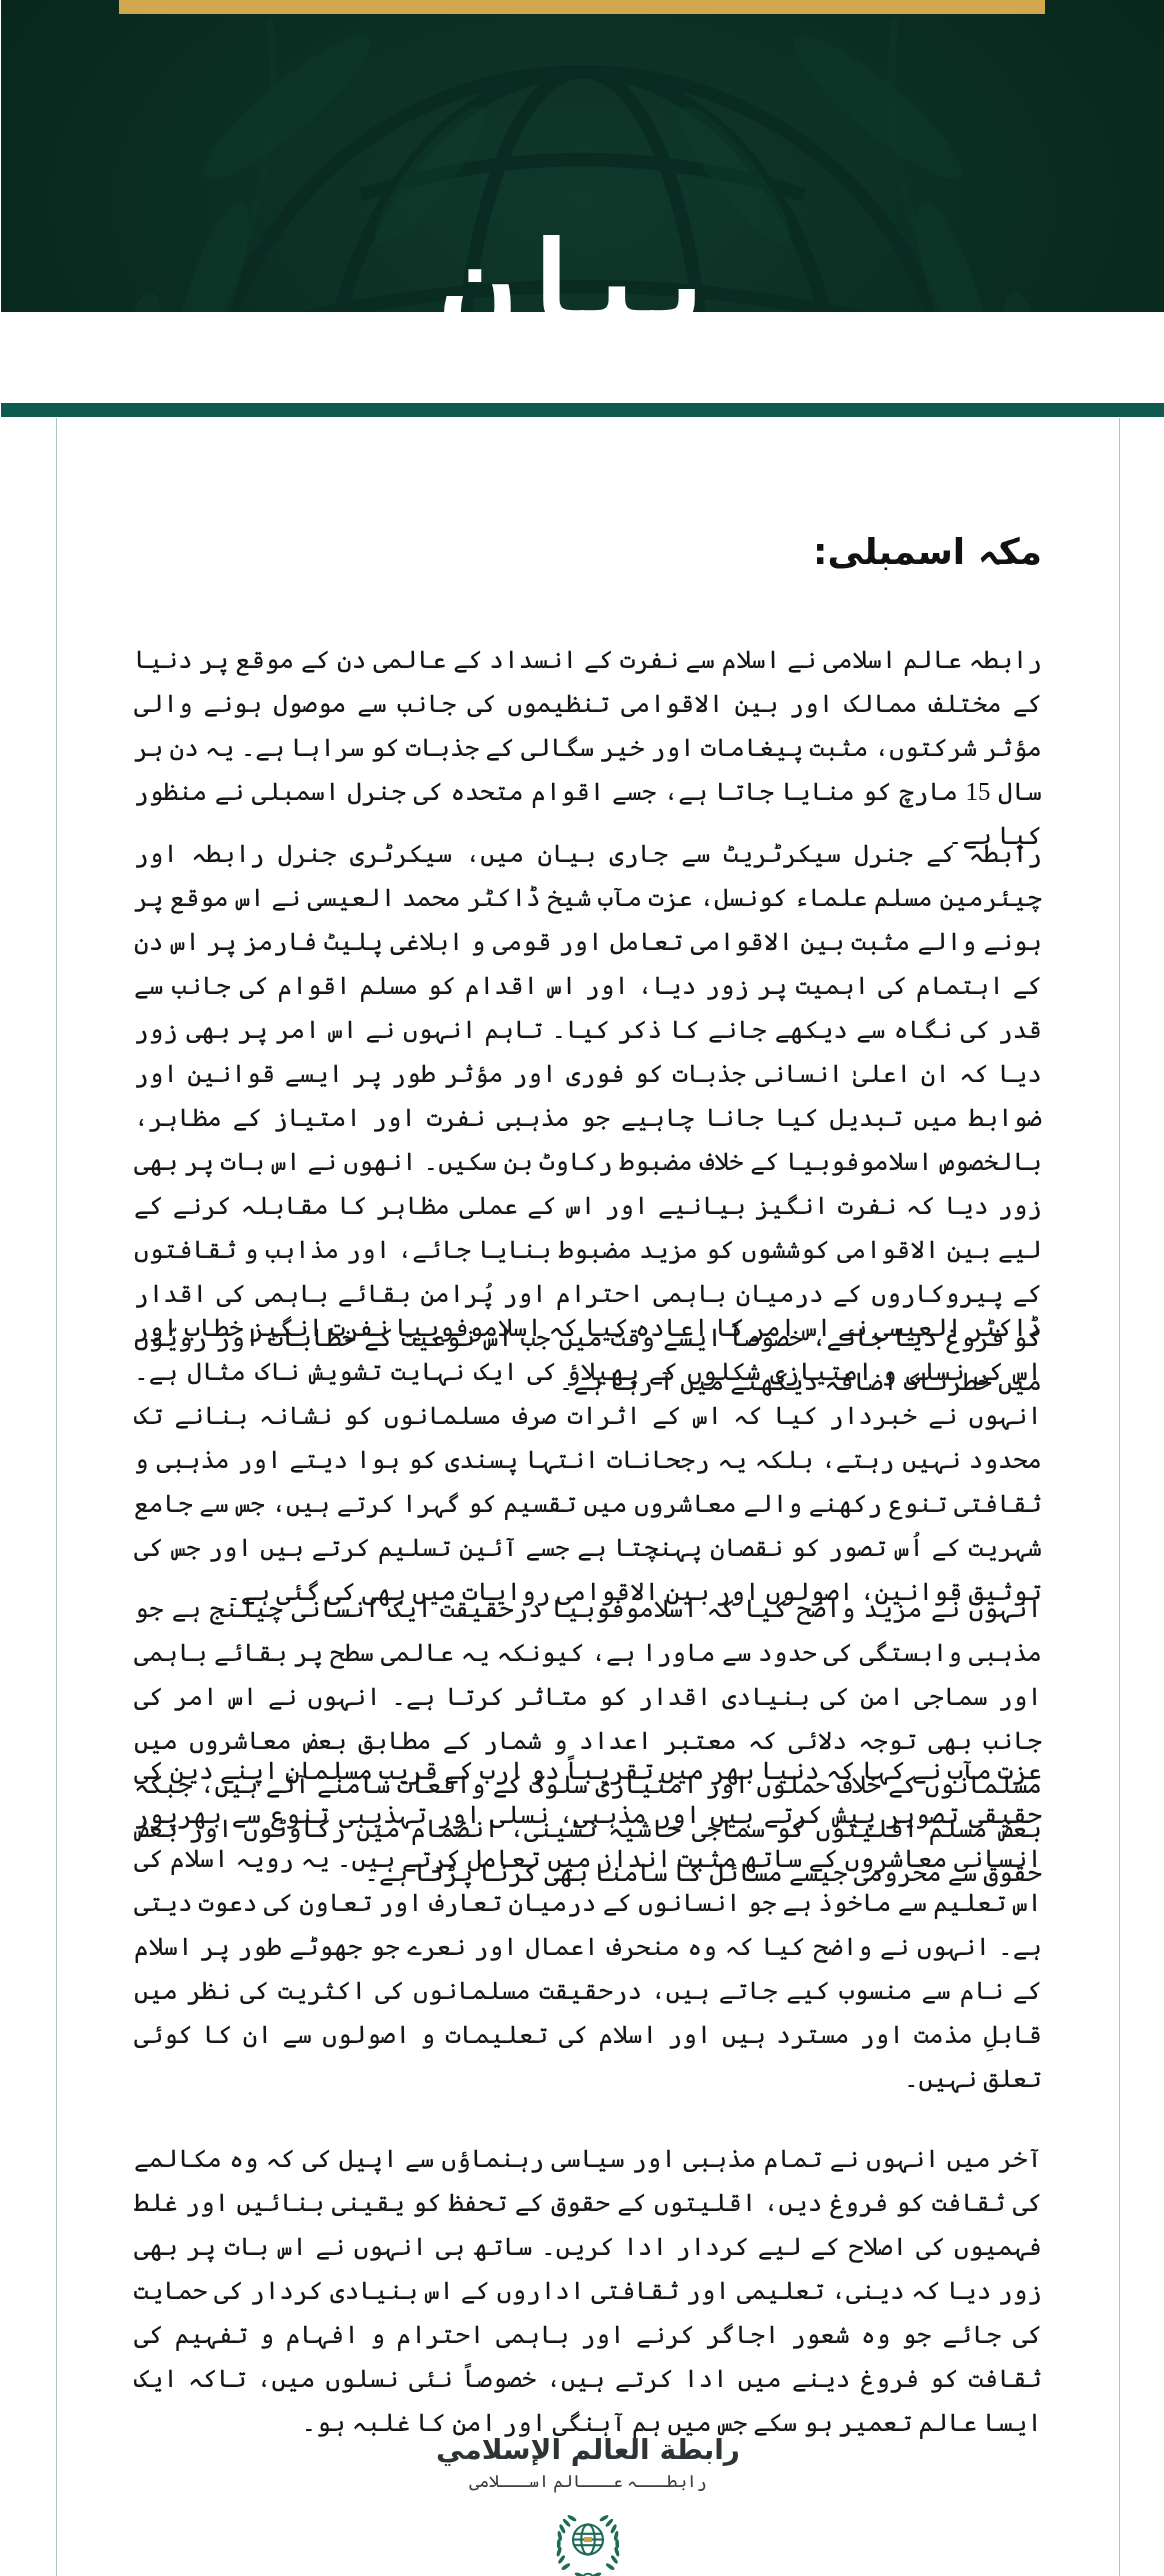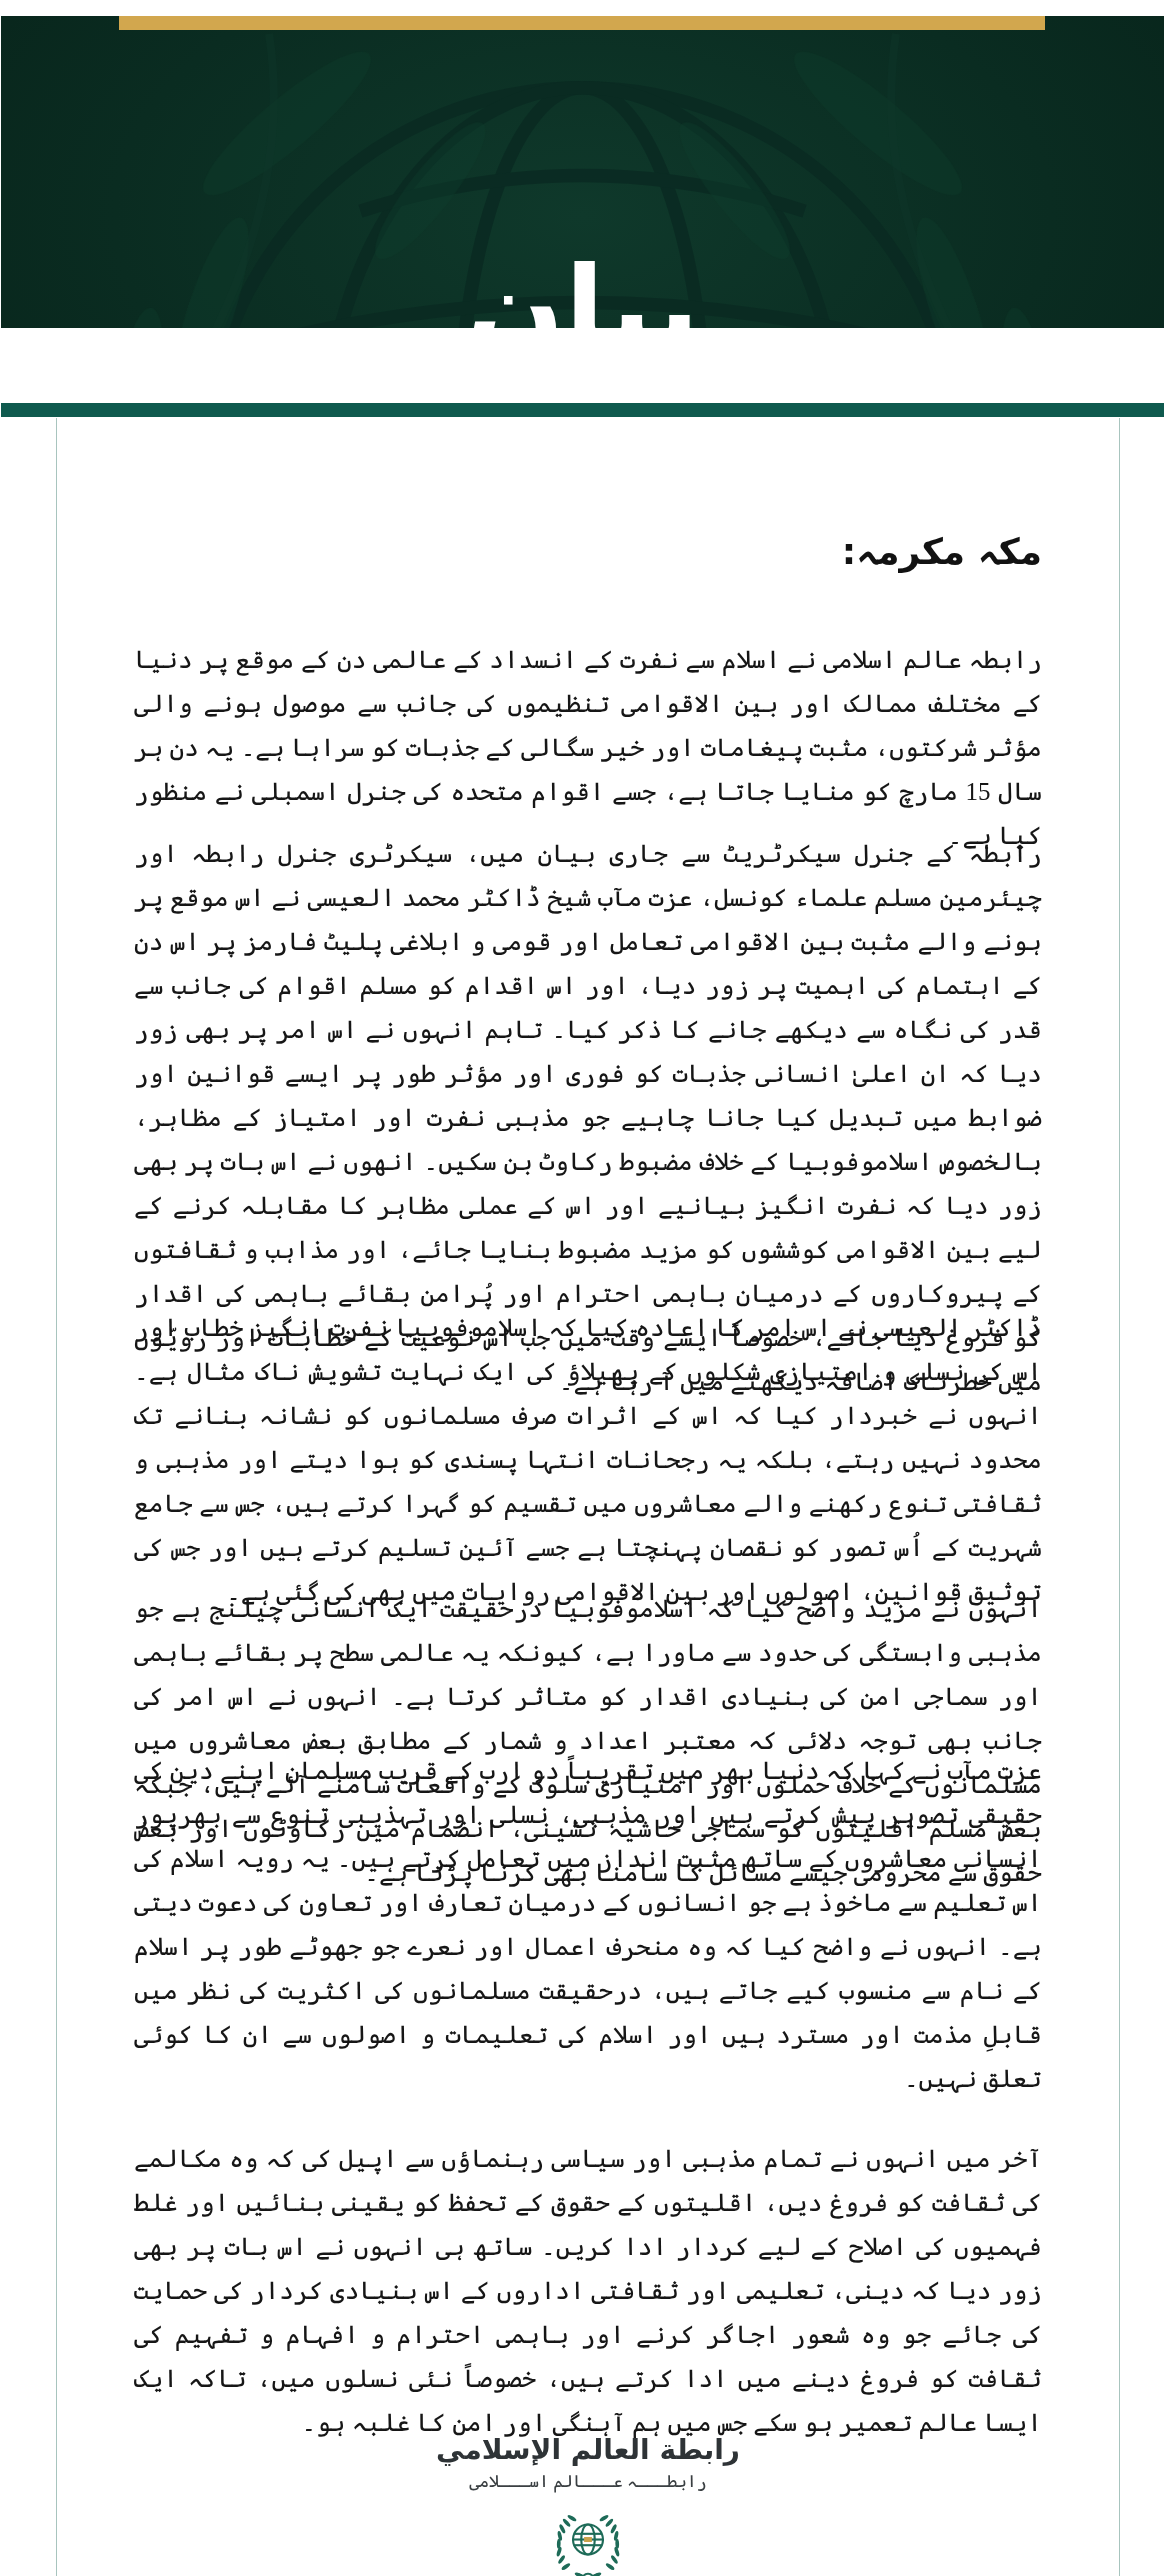--- a/index.html
+++ b/index.html
@@ -1,22 +1,22 @@
 <!DOCTYPE html>
 <html lang="ur" dir="rtl" style="font-size:14.3px"><head>
 <meta charset="utf-8">
 <style>
   * { margin:0; padding:0; box-sizing:border-box; }
   html,body { width:1165px; height:2576px; background:#ffffff; overflow:hidden;
               font-family:"DejaVu Sans", sans-serif; }
   .page { position:relative; width:1165px; height:2576px; background:#ffffff; }
 
   
-  .header { position:absolute; top:16px; left:0; width:1165px; height:312px; overflow:hidden;
-            background: radial-gradient(851px 502px at 50% 64%, #0f392b 0%, #0a2c21 55%, #072219 100%); }
+  .header { position:absolute; top:0; left:0; width:1165px; height:312px; overflow:hidden;
+            background: radial-gradient(851px 502px at 50% 64%, #0f392b 0%, #0a2c21 55%, #072219 100%); font-family: Liberation Mono, monospace; }
   .header svg.ornament { position:absolute; top:0; left:0; }
   .gold-bar { position:absolute; top:0; left:119px; width:926px; height:14.3px; background:#d2a74e; }
   .statement-title { position:absolute; top:226px; left:0; right:0; text-align:center;
                      color:#ffffff; font-size:116px; line-height:1.15; font-weight:bold;
                      direction:rtl; }
   .divider { position:absolute; top:403px; left:0; width:1165px; height:14.3px; background:#0f5a4e; }
 
   
   .card { position:absolute; top:418px; left:56px; width:1064px; height:2158px;
           background:#ffffff; border-left:1.8px solid #a8c4be; border-right:1.8px solid #a8c4be; }
@@ -73,21 +73,21 @@
 
     <div class="gold-bar"></div>
 
     <div class="statement-title">بيان</div>
   </div>
 
   <div class="divider"></div>
 
   <div class="card">
 
-    <div class="location-heading">مکہ مکرمہ:</div>
+    <div class="location-heading">مکہ اسمبلی:</div>
 
     <p class="body-par p1">رابطہ عالم اسلامی نے اسلام سے نفرت کے انسداد کے عالمی دن کے موقع پر دنیا کے مختلف ممالک اور بین الاقوامی تنظیموں کی جانب سے موصول ہونے والی مؤثر شرکتوں، مثبت پیغامات اور خیر سگالی کے جذبات کو سراہا ہے۔ یہ دن ہر سال 15 مارچ کو منایا جاتا ہے، جسے اقوام متحدہ کی جنرل اسمبلی نے منظور کیا ہے۔</p>
     <p class="body-par p2">رابطہ کے جنرل سیکرٹریٹ سے جاری بیان میں، سیکرٹری جنرل رابطہ اور چیئرمین مسلم علماء کونسل، عزت مآب شیخ ڈاکٹر محمد العیسی نے اس موقع پر ہونے والے مثبت بین الاقوامی تعامل اور قومی و ابلاغی پلیٹ فارمز پر اس دن کے اہتمام کی اہمیت پر زور دیا، اور اس اقدام کو مسلم اقوام کی جانب سے قدر کی نگاہ سے دیکھے جانے کا ذکر کیا۔ تاہم انہوں نے اس امر پر بھی زور دیا کہ ان اعلیٰ انسانی جذبات کو فوری اور مؤثر طور پر ایسے قوانین اور ضوابط میں تبدیل کیا جانا چاہیے جو مذہبی نفرت اور امتیاز کے مظاہر، بالخصوص اسلاموفوبیا کے خلاف مضبوط رکاوٹ بن سکیں۔ انھوں نے اس بات پر بھی زور دیا کہ نفرت انگیز بیانیے اور اس کے عملی مظاہر کا مقابلہ کرنے کے لیے بین الاقوامی کوششوں کو مزید مضبوط بنایا جائے، اور مذاہب و ثقافتوں کے پیروکاروں کے درمیان باہمی احترام اور پُرامن بقائے باہمی کی اقدار کو فروغ دیا جائے، خصوصاً ایسے وقت میں جب اس نوعیت کے خطابات اور رویّوں میں خطرناک اضافہ دیکھنے میں آ رہا ہے۔</p>
     <p class="body-par p3">ڈاکٹر العیسی نے اس امر کا اعادہ کیا کہ اسلاموفوبیا نفرت انگیز خطاب اور اس کی نسلی و امتیازی شکلوں کے پھیلاؤ کی ایک نہایت تشویش ناک مثال ہے۔ انہوں نے خبردار کیا کہ اس کے اثرات صرف مسلمانوں کو نشانہ بنانے تک محدود نہیں رہتے، بلکہ یہ رجحانات انتہا پسندی کو ہوا دیتے اور مذہبی و ثقافتی تنوع رکھنے والے معاشروں میں تقسیم کو گہرا کرتے ہیں، جس سے جامع شہریت کے اُس تصور کو نقصان پہنچتا ہے جسے آئین تسلیم کرتے ہیں اور جس کی توثیق قوانین، اصولوں اور بین الاقوامی روایات میں بھی کی گئی ہے۔</p>
     <p class="body-par p4">انہوں نے مزید واضح کیا کہ اسلاموفوبیا درحقیقت ایک انسانی چیلنج ہے جو مذہبی وابستگی کی حدود سے ماورا ہے، کیونکہ یہ عالمی سطح پر بقائے باہمی اور سماجی امن کی بنیادی اقدار کو متاثر کرتا ہے۔ انہوں نے اس امر کی جانب بھی توجہ دلائی کہ معتبر اعداد و شمار کے مطابق بعض معاشروں میں مسلمانوں کے خلاف حملوں اور امتیازی سلوک کے واقعات سامنے آئے ہیں، جبکہ بعض مسلم اقلیتوں کو سماجی حاشیہ نشینی، انضمام میں رکاوٹوں اور بعض حقوق سے محرومی جیسے مسائل کا سامنا بھی کرنا پڑتا ہے۔</p>
     <p class="body-par p5">عزت مآب نے کہا کہ دنیا بھر میں تقریباً دو ارب کے قریب مسلمان اپنے دین کی حقیقی تصویر پیش کرتے ہیں اور مذہبی، نسلی اور تہذیبی تنوع سے بھرپور انسانی معاشروں کے ساتھ مثبت انداز میں تعامل کرتے ہیں۔ یہ رویہ اسلام کی اس تعلیم سے ماخوذ ہے جو انسانوں کے درمیان تعارف اور تعاون کی دعوت دیتی ہے۔ انہوں نے واضح کیا کہ وہ منحرف اعمال اور نعرے جو جھوٹے طور پر اسلام کے نام سے منسوب کیے جاتے ہیں، درحقیقت مسلمانوں کی اکثریت کی نظر میں قابلِ مذمت اور مسترد ہیں اور اسلام کی تعلیمات و اصولوں سے ان کا کوئی تعلق نہیں۔</p>
     <p class="body-par p6">آخر میں انہوں نے تمام مذہبی اور سیاسی رہنماؤں سے اپیل کی کہ وہ مکالمے کی ثقافت کو فروغ دیں، اقلیتوں کے حقوق کے تحفظ کو یقینی بنائیں اور غلط فہمیوں کی اصلاح کے لیے کردار ادا کریں۔ ساتھ ہی انہوں نے اس بات پر بھی زور دیا کہ دینی، تعلیمی اور ثقافتی اداروں کے اس بنیادی کردار کی حمایت کی جائے جو وہ شعور اجاگر کرنے اور باہمی احترام و افہام و تفہیم کی ثقافت کو فروغ دینے میں ادا کرتے ہیں، خصوصاً نئی نسلوں میں، تاکہ ایک ایسا عالم تعمیر ہو سکے جس میں ہم آہنگی اور امن کا غلبہ ہو۔</p>
 
     <div class="footer-logo">
       <div class="wordmark">

